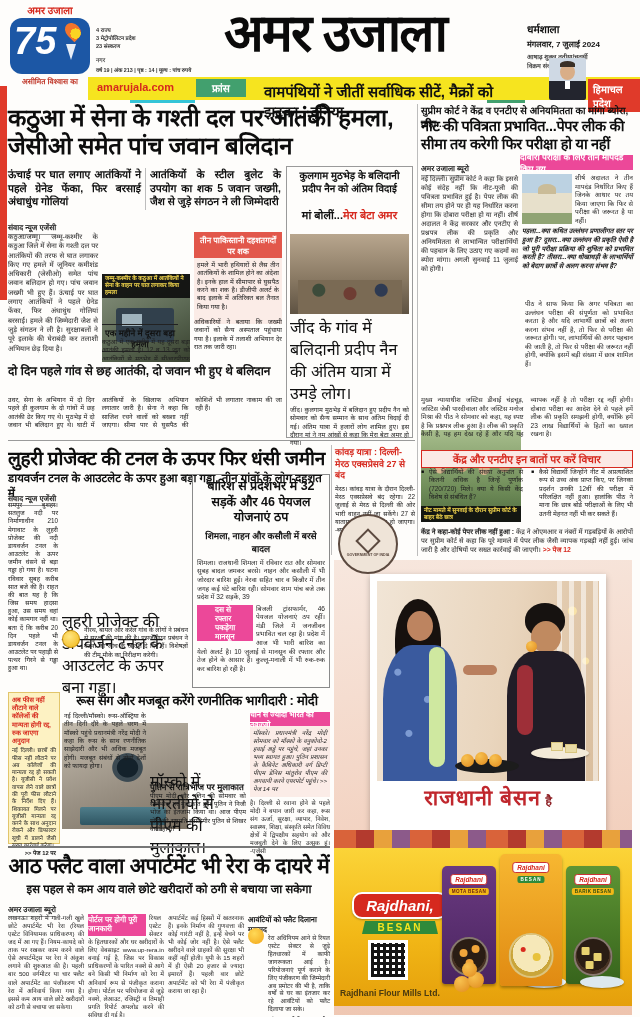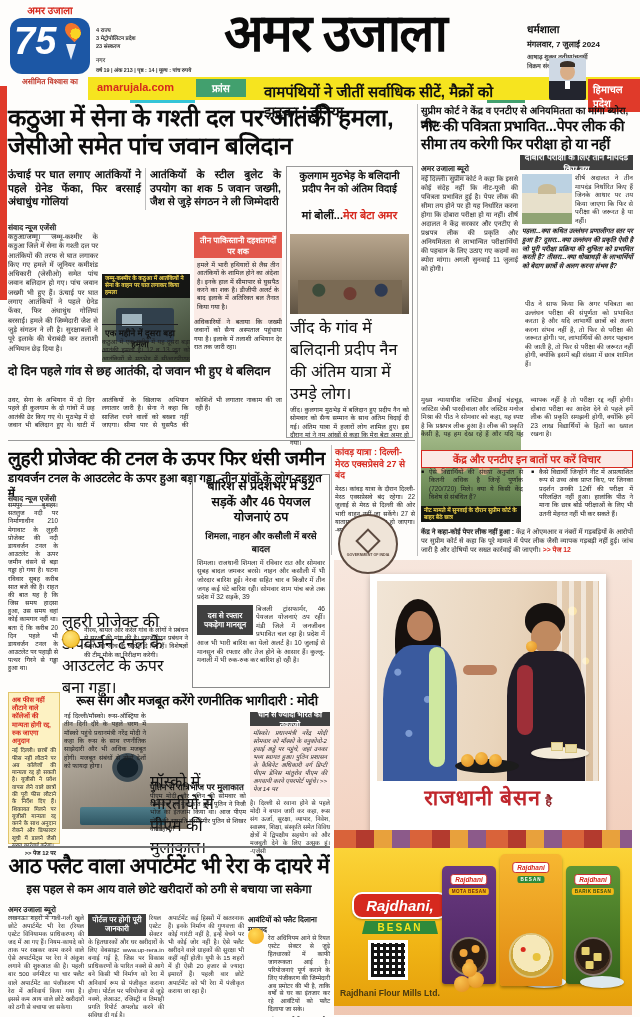--- a/index.html
+++ b/index.html
@@ -8,21 +8,21 @@
 .abs{position:absolute}
 .b{font-weight:bold}
 .jt{text-align:justify}
 .body-txt{font-size:7px;line-height:1.33;color:#1d1d1d;text-align:justify}
 .tiny{font-size:6.4px;line-height:1.3;color:#222;text-align:justify}
 .byline{font-size:7.5px;font-weight:bold;color:#222;border-bottom:1px solid #9a9a9a;padding-bottom:2px;display:inline-block}
 .vr{width:1px;background:#bdbdbd}
 .hr{height:1px;background:#9a9a9a}
 .photo{position:relative;overflow:hidden;background:#cfcabd}
 .cap-strip{position:absolute;left:0;right:0;background:rgba(12,12,12,.9);color:#f3d64d;font-size:5.8px;line-height:1.25;padding:1px 3px;font-weight:bold}
-.red-box{background:#404040;color:#fff;font-weight:bold;display:flex;align-items:center;justify-content:center;text-align:center}
+.red-box{background:#ec4899;color:#fff;font-weight:bold;display:flex;align-items:center;justify-content:center;}
 .salmon-head{background:#e2574b;color:#fff;font-weight:bold;text-align:center}
 .pink-body{background:#fbece7}
 .headline{font-weight:800;color:#0d0d0d;letter-spacing:-.3px}
 .center{text-align:center}
 .redtx{color:#d6291e}
 .bullet{position:relative;padding-left:8px;break-inside:avoid;margin-bottom:4px}
 .bullet:before{content:"■";position:absolute;left:0;top:0;font-size:5px;color:#111}
 
 #logo75 .l-top{color:#d6291e;font-weight:800;font-size:10px;text-align:center}
 #logo75 .l-box{position:relative;background:#1c57a5;height:56px;margin-top:1px;border-radius:12px;overflow:hidden}
@@ -184,21 +184,21 @@
   <div class="abs" style="left:62px;top:626px;width:126px;height:60px">
     <span class="abs" style="left:0;top:4px;width:18px;height:18px;border-radius:50%;background:radial-gradient(circle at 40% 35%,#ffe580,#f2b817);border:1px solid #c89008"></span>
     <div class="tiny" style="margin-left:22px;font-size:6.3px">नीरथ, बायल और करेल गांव के लोगों ने प्रबंधन से सुरक्षा की मांग की है। एसजेवीएन प्रबंधन ने घटना की जांच के आदेश दे दिए हैं। विशेषज्ञों की टीम मौके का निरीक्षण करेगी।</div>
   </div>
 
   <div class="abs" style="left:192px;top:474px;width:138px;height:214px;border:1px solid #8a8a8a;padding:4px">
     <div class="b center" style="font-size:12.5px;line-height:1.25">बारिश से प्रदेशभर में 32 सड़कें और 46 पेयजल योजनाएं ठप</div>
     <div class="b center" style="font-size:9px;margin:3px 0 4px">शिमला, नाहन और कसौली में बरसे बादल</div>
     <div class="tiny" style="font-size:6.6px">शिमला। राजधानी शिमला में रविवार रात और सोमवार सुबह बादल जमकर बरसे। नाहन और कसौली में भी जोरदार बारिश हुई। नेरवा सहित चार व किन्नौर में तीन जगह कई घंटे बारिश रही। सोमवार शाम पांच बजे तक प्रदेश में 32 सड़कें, 39</div>
     <div style="overflow:hidden;margin-top:3px">
-      <div class="red-box" style="float:left;width:56px;height:30px;font-size:7.5px;line-height:1.2;margin:0 3px 2px 0;padding:0">दस से रफ्तार पकड़ेगा मानसून</div>
+      <div class="red-box" style="float:left;width:56px;height:24px;font-size:7.5px;line-height:1.2;margin:0 3px 2px 0;padding:18px">दस से रफ्तार पकड़ेगा मानसून</div>
       <div class="tiny" style="font-size:6.6px">बिजली ट्रांसफार्मर, 46 पेयजल योजनाएं ठप रहीं। मंडी जिले में जनजीवन प्रभावित चल रहा है। प्रदेश में आज भी भारी बारिश का येलो अलर्ट है। 10 जुलाई से मानसून की रफ्तार और तेज होने के आसार हैं। कुल्लू-मनाली में भी रुक-रुक कर बारिश हो रही है।</div>
     </div>
   </div>
 
   <div class="abs vr" style="left:331px;top:445px;height:110px"></div>
   <div class="abs" style="left:335px;top:447px;width:80px;height:108px">
     <div class="b redtx" style="font-size:9px;line-height:1.3">कांवड़ यात्रा : दिल्ली-मेरठ एक्सप्रेसवे 27 से बंद</div>
     <div class="tiny" style="margin-top:3px;font-size:6.3px">मेरठ। कांवड़ यात्रा के दौरान दिल्ली-मेरठ एक्सप्रेसवे बंद रहेगा। 22 जुलाई से मेरठ से दिल्ली की ओर भारी वाहन नहीं जा सकेंगे। 27 से यातायात पूरी तरह बंद हो जाएगा। -ब्यूरो</div>
   </div>
 

